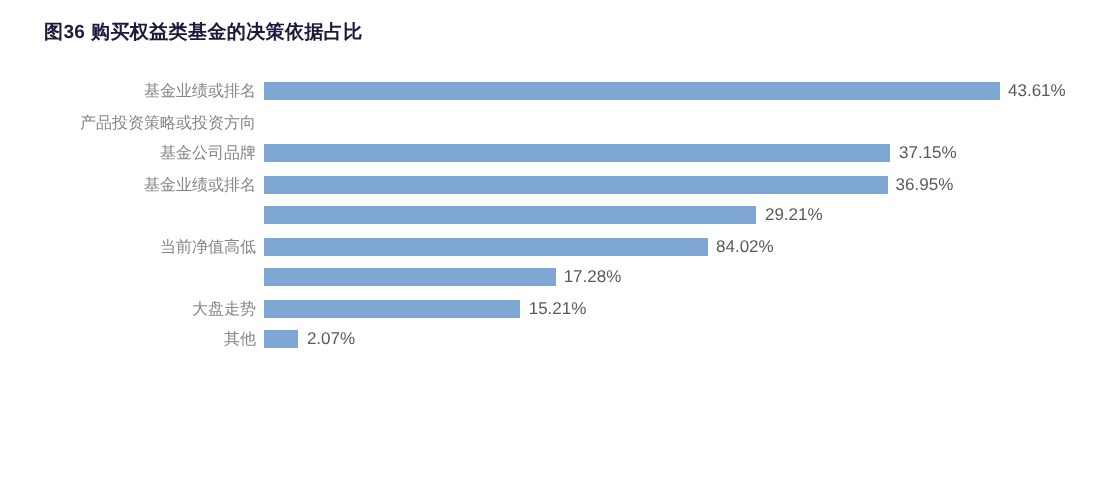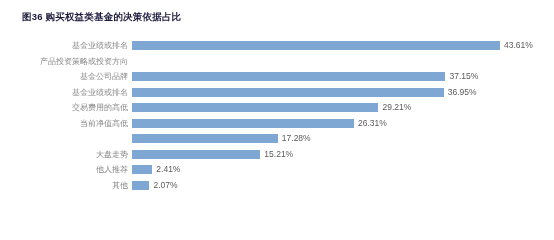--- a/index.html
+++ b/index.html
@@ -104,54 +104,46 @@
         </div>
       </div>
       <div class="bar-row">
         <div class="cat-label">基金业绩或排名</div>
         <div class="bar-track">
           <div class="bar-fill" style="width: 311.8px; background: rgb(126, 167, 212);"></div>
           <div class="val-label" style="left: 315.8px;">36.95%</div>
         </div>
       </div>
       <div class="bar-row">
-        <div class="cat-label">交易费用的高低</div>
         <div class="bar-track">
           <div class="bar-fill" style="width: 246.487px; background: rgb(126, 167, 212);"></div>
           <div class="val-label" style="left: 250.487px;">29.21%</div>
         </div>
       </div>
       <div class="bar-row">
         <div class="cat-label">当前净值高低</div>
         <div class="bar-track">
           <div class="bar-fill" style="width: 222.015px; background: rgb(126, 167, 212);"></div>
-          <div class="val-label" style="left: 226.015px;">26.31%</div>
+          <div class="val-label" style="left: 226.015px;">84.02%</div>
         </div>
       </div>
       <div class="bar-row">
         <div class="bar-track">
           <div class="bar-fill" style="width: 145.816px; background: rgb(126, 167, 212);"></div>
           <div class="val-label" style="left: 149.816px;">17.28%</div>
         </div>
       </div>
       <div class="bar-row">
         <div class="cat-label">大盘走势</div>
         <div class="bar-track">
           <div class="bar-fill" style="width: 128.349px; background: rgb(126, 167, 212);"></div>
           <div class="val-label" style="left: 132.349px;">15.21%</div>
         </div>
       </div>
       <div class="bar-row">
-        <div class="cat-label">他人推荐</div>
-        <div class="bar-track">
-          <div class="bar-fill" style="width: 20.3366px; background: rgb(126, 167, 212);"></div>
-          <div class="val-label" style="left: 24.3366px;">2.41%</div>
-        </div>
-      </div>
-      <div class="bar-row">
         <div class="cat-label">其他</div>
         <div class="bar-track">
           <div class="bar-fill" style="width: 17.4676px; background: rgb(126, 167, 212);"></div>
           <div class="val-label" style="left: 21.4676px;">2.07%</div>
         </div>
       </div>
     </div>
 
 </div>
 

